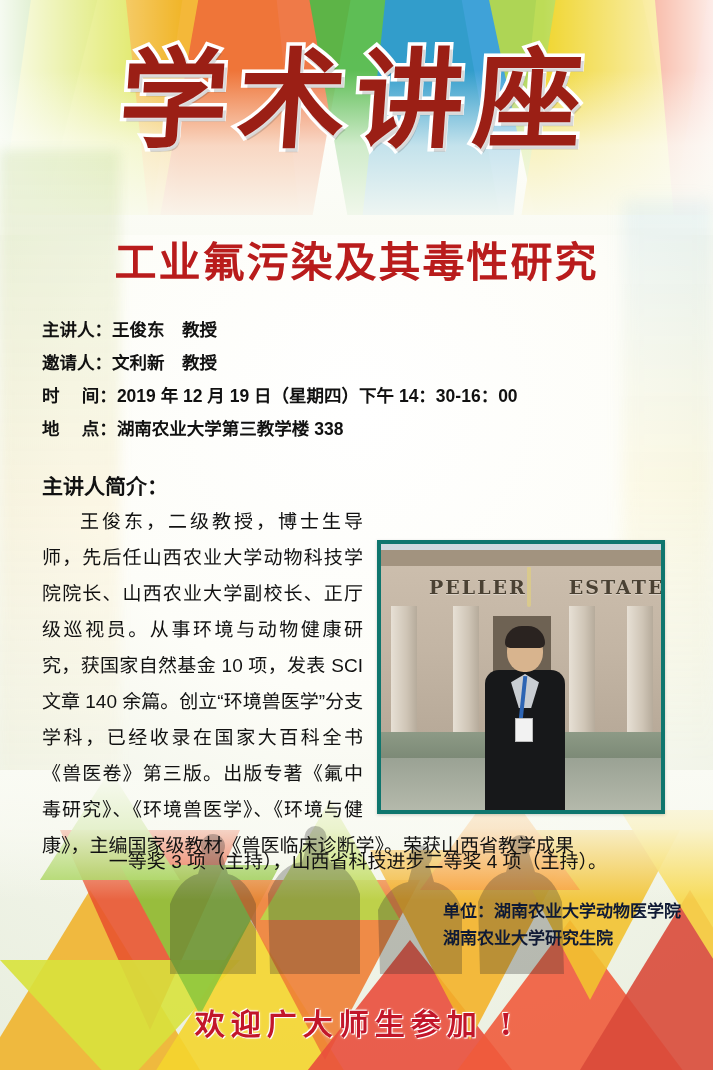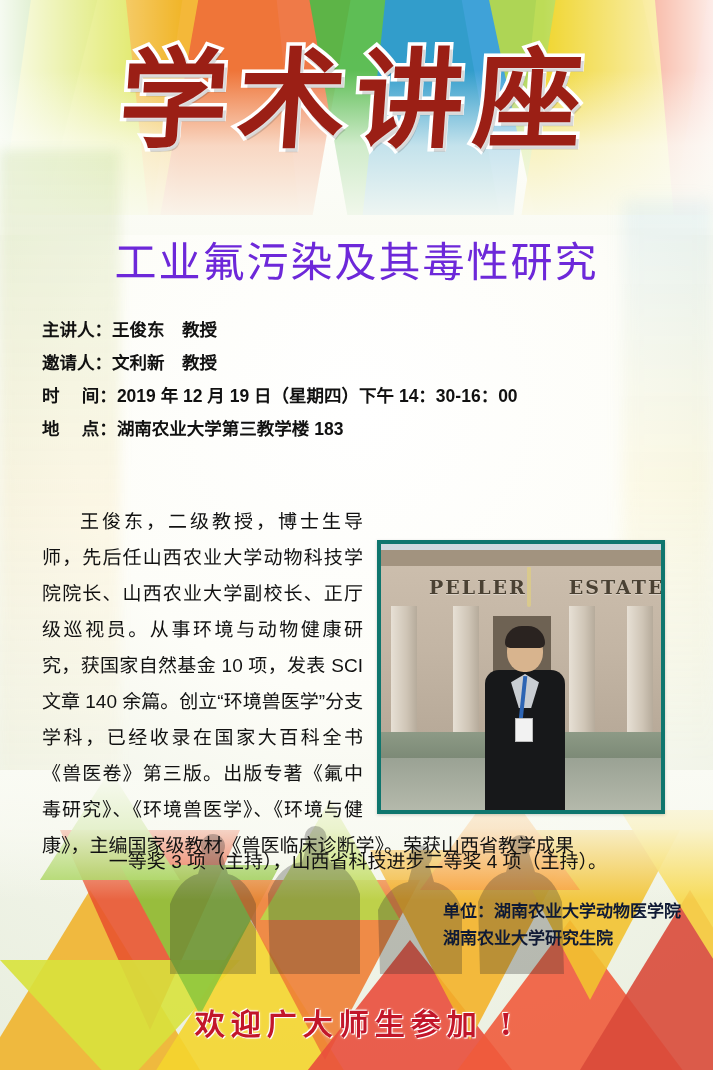--- a/index.html
+++ b/index.html
@@ -134,23 +134,23 @@
   .subtitle-wrap {
     position: absolute;
     top: 228px;
     left: 0; width: 713px;
     text-align: center;
     z-index: 6;
   }
   .subtitle {
     font-family: "DejaVu Sans", "Liberation Sans", sans-serif;
     font-size: 42px;
-    font-weight: 400;
+    font-weight: 700;
     letter-spacing: 2px;
-    color: #6d28d9;
+    color: #b91c1c;
   }
 
   
   .info {
     position: absolute;
     top: 314px;
     left: 42px;
     width: 640px;
     z-index: 6;
     color: #111;
@@ -377,24 +377,25 @@
     <div class="info-row">
       <span class="lbl">主讲人：</span><span class="val">王俊东　教授</span>
     </div>
     <div class="info-row">
       <span class="lbl">邀请人：</span><span class="val">文利新　教授</span>
     </div>
     <div class="info-row">
       <span class="lbl">时　  间：</span><span class="val">2019 年 12 月 19 日（星期四）下午 14：30-16：00</span>
     </div>
     <div class="info-row">
-      <span class="lbl">地　  点：</span><span class="val">湖南农业大学第三教学楼 183</span>
+      <span class="lbl">地　  点：</span><span class="val">湖南农业大学第三教学楼 338</span>
     </div>
   </div>
 
+  <div class="bio-head">主讲人简介：</div>
 
   <div class="bio-body">
     <div class="photo">
       <div class="ph-sky"></div>
       <div class="ph-building"></div>
       <div class="ph-roofline"></div>
       <div class="ph-sign">
         <span>PELLER</span>
         <span class="ph-crest"></span>
         <span>ESTATES</span>

